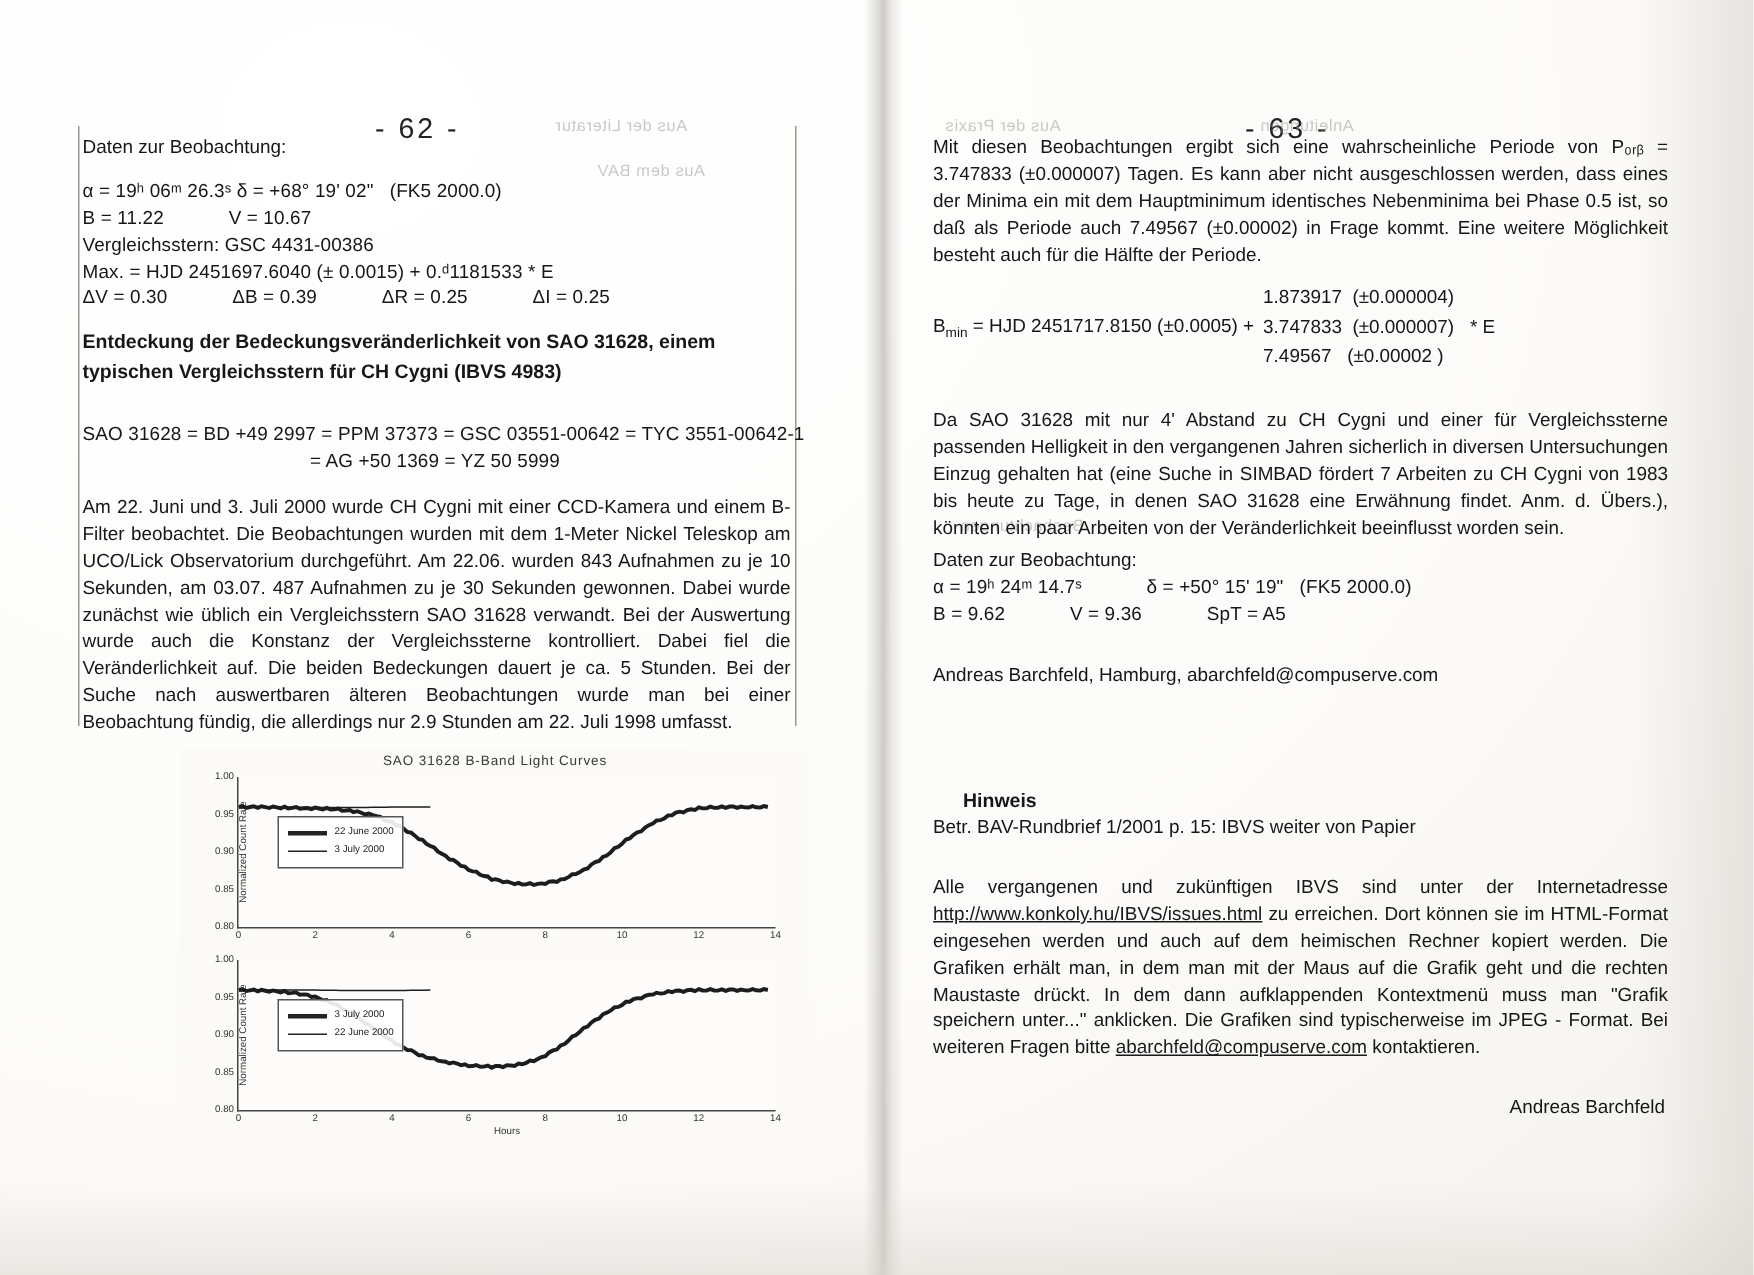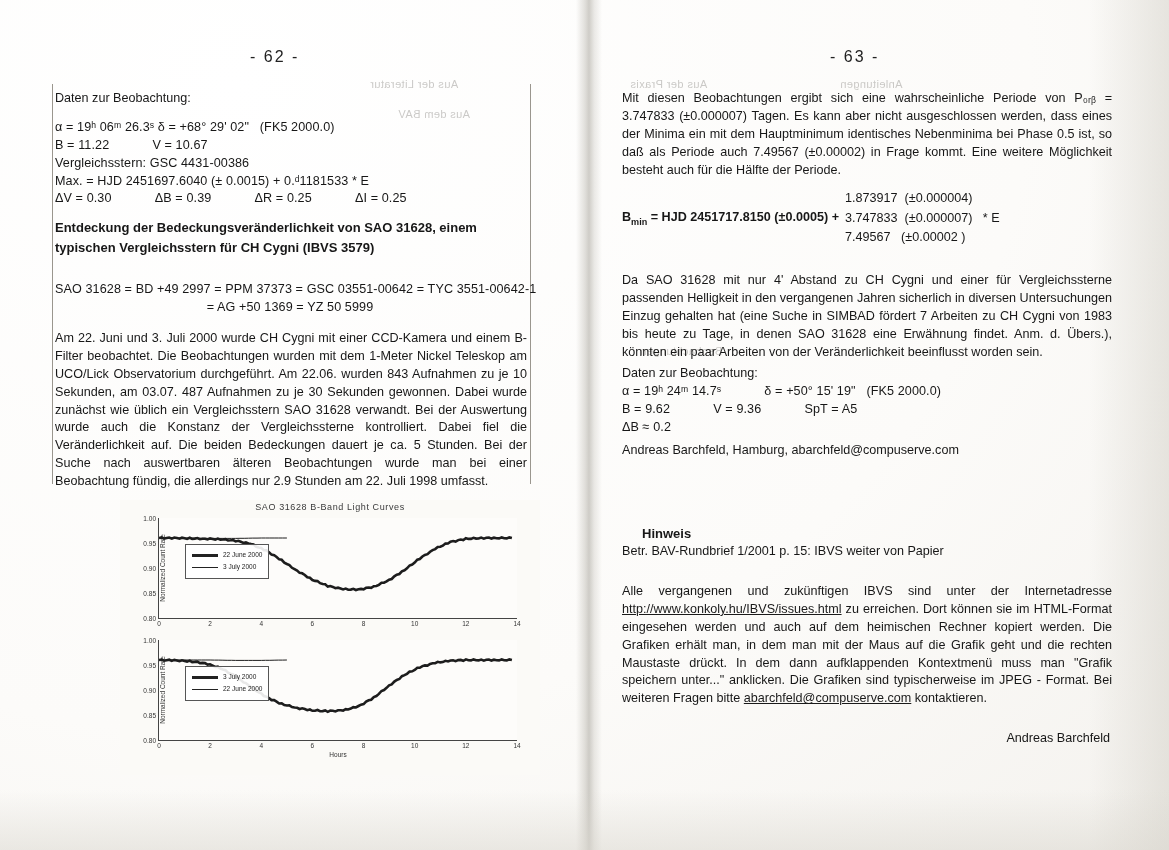--- a/index.html
+++ b/index.html
@@ -47,23 +47,24 @@
   .page {
     position: absolute;
     top: 0;
     height: 850px;
   }
   .page-left { left: 0; width: 576px; }
   .page-right { left: 600px; width: 569px; }
 
   .folio {
     position: absolute;
-    font-size: 16px;
+    font-size: 19px;
     letter-spacing: 2px;
     color: #222;
+    margin-top: 28px;
   }
   .folio-left { left: 250px; top: 48px; }
   .folio-right { left: 230px; top: 48px; }
 
   
   .ghost {
     position: absolute;
     color: rgba(140,138,132,0.45);
     font-size: 11px;
     letter-spacing: .4px;
@@ -192,30 +193,30 @@
 
   <div class="ghost" style="left:370px; top:78px;">Aus der Literatur</div>
   <div class="ghost" style="left:398px; top:108px;">Aus dem BAV</div>
 
   <div class="vrule" style="left:52px; top:84px; height:400px;"></div>
   <div class="vrule" style="left:530px; top:84px; height:400px;"></div>
 
   <div class="block" style="left:55px; top:90px; width:470px;">
     <div>Daten zur Beobachtung:</div>
     <div style="height:11px"></div>
-    <div class="line mono-ish">α = 19ʰ 06ᵐ 26.3ˢ δ = +68° 29' 02"   (FK5 2000.0)</div>
+    <div class="line mono-ish">α = 19ʰ 06ᵐ 26.3ˢ δ = +68° 19' 02"   (FK5 2000.0)</div>
     <div class="line mono-ish">B = 11.22            V = 10.67</div>
     <div class="line mono-ish">Vergleichsstern: GSC 4431-00386</div>
     <div class="line mono-ish">Max. = HJD 2451697.6040 (± 0.0015) + 0.ᵈ1181533 * E</div>
     <div class="line mono-ish">ΔV = 0.30            ΔB = 0.39            ΔR = 0.25            ΔI = 0.25</div>
   </div>
 
   <div class="block heading" style="left:55px; top:218px; width:470px;">
     <div>Entdeckung der Bedeckungsveränderlichkeit von SAO 31628, einem</div>
-    <div>typischen Vergleichsstern für CH Cygni (IBVS 3579)</div>
+    <div>typischen Vergleichsstern für CH Cygni (IBVS 4983)</div>
   </div>
 
   <div class="block" style="left:55px; top:281px; width:470px; text-align:center;">
     <div class="line mono-ish">SAO 31628 = BD +49 2997 = PPM 37373 = GSC 03551-00642 = TYC 3551-00642-1</div>
     <div class="line mono-ish">= AG +50 1369 = YZ 50 5999</div>
   </div>
 
   <div class="block" style="left:55px; top:330px; width:472px;">Am 22. Juni und 3. Juli 2000 wurde CH Cygni mit einer CCD-Kamera und einem B-Filter beobachtet. Die Beobachtungen wurden mit dem 1-Meter Nickel Teleskop am UCO/Lick Observatorium durchgeführt. Am 22.06. wurden 843 Aufnahmen zu je 10 Sekunden, am 03.07. 487 Aufnahmen zu je 30 Sekunden gewonnen. Dabei wurde zunächst wie üblich ein Vergleichsstern SAO 31628 verwandt. Bei der Auswertung wurde auch die Konstanz der Vergleichssterne kontrolliert. Dabei fiel die Veränderlichkeit auf. Die beiden Bedeckungen dauert je ca. 5 Stunden. Bei der Suche nach auswertbaren älteren Beobachtungen wurde man bei einer Beobachtung fündig, die allerdings nur 2.9 Stunden am 22. Juli 1998 umfasst.</div>
 
   <div class="figure">
@@ -298,39 +299,38 @@
   <div class="folio folio-right">- 63 -</div>
 
   <div class="ghost" style="left:30px; top:78px;">Aus der Praxis</div>
   <div class="ghost" style="left:240px; top:78px;">Anleitungen</div>
   <div class="ghost" style="left:40px; top:345px;">Beobachtungen</div>
 
   <div class="block" style="left:22px; top:90px; width:490px;">Mit diesen Beobachtungen ergibt sich eine wahrscheinliche Periode von P₀ᵣᵦ = 3.747833 (±0.000007) Tagen. Es kann aber nicht ausgeschlossen werden, dass eines der Minima ein mit dem Hauptminimum identisches Nebenminima bei Phase 0.5 ist, so daß als Periode auch 7.49567 (±0.00002) in Frage kommt. Eine weitere Möglichkeit besteht auch für die Hälfte der Periode.</div>
 
   <div class="block" style="left:22px; top:190px; width:500px; text-align:left;">
     <div style="display:flex; align-items:center; gap:6px;">
-      <div style="white-space:nowrap;font-weight:bold;">
+      <div style="white-space:nowrap;">
         <span>B</span><sub>min</sub>
         <span>= HJD 2451717.8150 (±0.0005) +</span>
       </div>
       <div style="display:flex; flex-direction:column; line-height:1.55; margin-top:-1px;">
         <span class="line">1.873917  (±0.000004)</span>
         <span class="line">3.747833  (±0.000007)   * E</span>
         <span class="line">7.49567   (±0.00002 )</span>
       </div>
     </div>
   </div>
 
   <div class="block" style="left:22px; top:272px; width:490px;">Da SAO 31628 mit nur 4' Abstand zu CH Cygni und einer für Vergleichssterne passenden Helligkeit in den vergangenen Jahren sicherlich in diversen Untersuchungen Einzug gehalten hat (eine Suche in SIMBAD fördert 7 Arbeiten zu CH Cygni von 1983 bis heute zu Tage, in denen SAO 31628 eine Erwähnung findet. Anm. d. Übers.), könnten ein paar Arbeiten von der Veränderlichkeit beeinflusst worden sein.</div>
 
   <div class="block" style="left:22px; top:365px; width:490px; text-align:left;">
     <div>Daten zur Beobachtung:</div>
     <div class="line mono-ish">α = 19ʰ 24ᵐ 14.7ˢ            δ = +50° 15' 19"   (FK5 2000.0)</div>
     <div class="line mono-ish">B = 9.62            V = 9.36            SpT = A5</div>
-    <div class="line mono-ish">ΔB ≈ 0.2</div>
   </div>
 
   <div class="block" style="left:22px; top:442px; width:490px; text-align:left;">Andreas Barchfeld, Hamburg, abarchfeld@compuserve.com</div>
 
   <div class="block sub-h" style="left:22px; top:525px;padding-left:20px;">Hinweis</div>
   <div class="block" style="left:22px; top:543px; width:490px; text-align:left;">Betr. BAV-Rundbrief 1/2001 p. 15: IBVS weiter von Papier</div>
 
   <div class="block" style="left:22px; top:583px; width:490px;">
     <span>Alle vergangenen und zukünftigen IBVS sind unter der Internetadresse </span><a class="lnk" href="#">http://www.konkoly.hu/IBVS/issues.html</a><span>   zu erreichen. Dort können sie im HTML-Format eingesehen werden und auch auf dem heimischen Rechner kopiert werden. Die Grafiken erhält man, in dem man mit der Maus auf die Grafik geht und die rechten Maustaste drückt. In dem dann aufklappenden Kontextmenü muss man "Grafik speichern unter..." anklicken. Die Grafiken sind typischerweise im JPEG - Format. Bei weiteren Fragen bitte </span><a class="lnk" href="#">abarchfeld@compuserve.com</a><span> kontaktieren.</span>
   </div>

